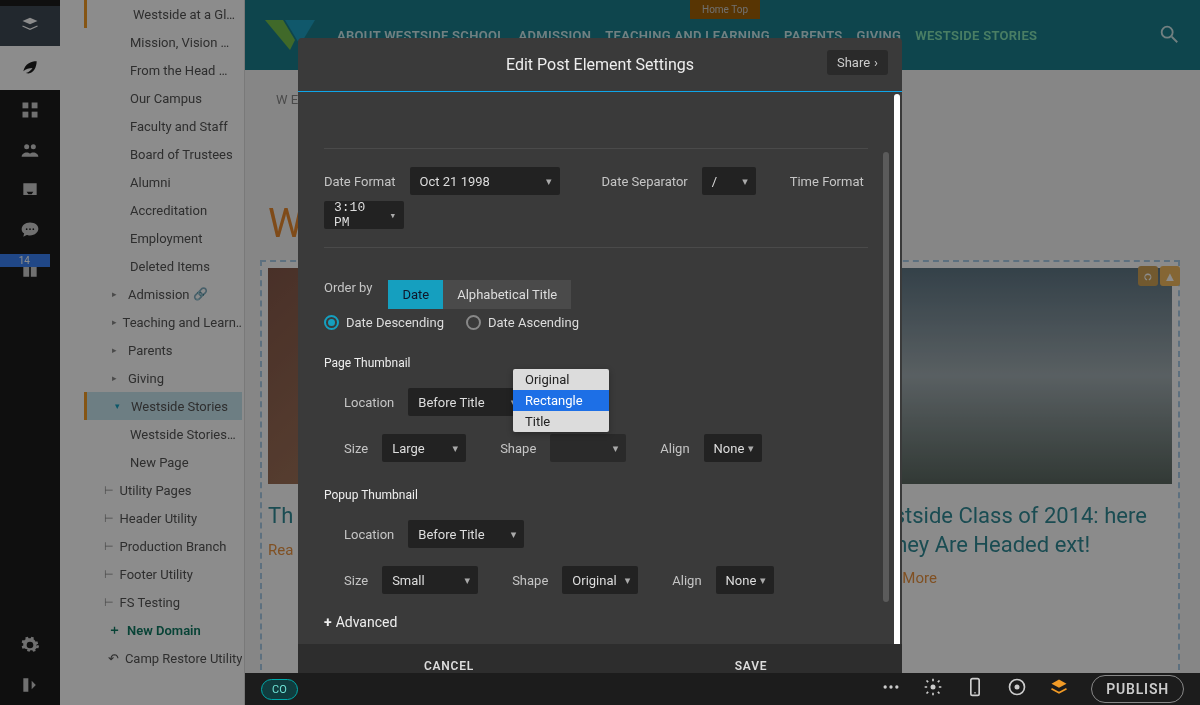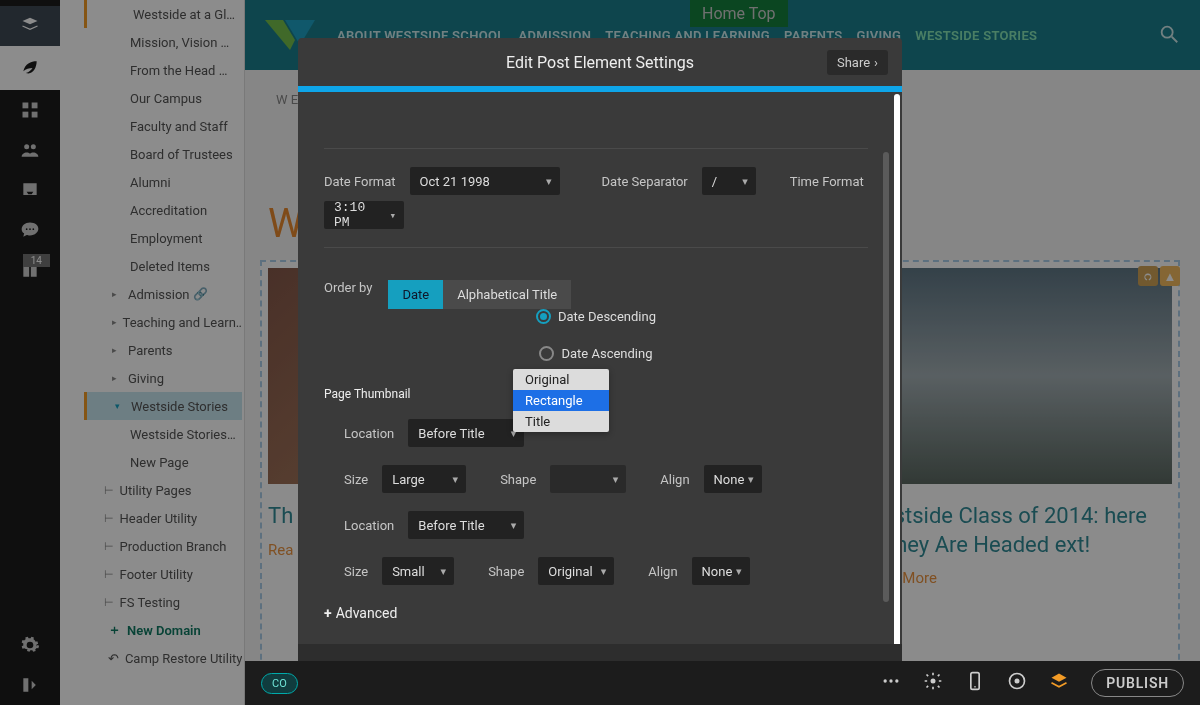--- a/index.html
+++ b/index.html
@@ -7,21 +7,21 @@
   body { background: #f5f5f5; position: relative; }
 
   
   .icon-rail { position: absolute; left: 0; top: 0; width: 60px; height: 100%; background: #1c1c1c; display: flex; flex-direction: column; align-items: center; padding-top: 6px; }
   .icon-rail .rail-item { width: 100%; height: 40px; display: flex; align-items: center; justify-content: center; color: #bbb; cursor: pointer; position: relative; }
   .icon-rail .rail-item svg { width: 20px; height: 20px; fill: #ccc; }
   .icon-rail .top-tile { width: 60px; height: 40px; background: #3f4a55; display:flex;align-items:center;justify-content:center;}
   .icon-rail .top-tile svg{fill:#fff;}
   .icon-rail .rail-item.leaf { background: #fff; height: 44px;}
   .icon-rail .rail-item.leaf svg{fill:#1c1c1c;}
-  .badge { position: absolute; top: 4px; right: 10px; background: #737373; color: #fff; font-size: 10px; padding: 1px 8px; border-radius: 0; }
+  .badge { position: absolute; top: 4px; right: 10px; background: #3b82f6; color: #fff; font-size: 10px; padding: 1px 20px; border-radius: 0; }
   .rail-spacer { flex: 1; }
 
   
   .nav-panel { position: absolute; left: 60px; top: 0; width: 185px; height: 100%; background: #fff; border-right: 1px solid #ddd; overflow: hidden; font-size: 13px; }
   .nav-scroll { position: absolute; inset: 0; overflow-y: auto; padding-right: 2px; margin-left: 24px;}
   .nav-scroll::-webkit-scrollbar{width:6px;}
   .nav-scroll::-webkit-scrollbar-thumb{background:#ccc;border-radius:3px;}
   .nav-item { display: flex; align-items: center; height: 28px; padding: 0 8px 0 12px; color: #444; cursor: pointer; white-space: nowrap; overflow: hidden; text-overflow: ellipsis; }
   .nav-item.sub { padding-left: 46px; color:#555;}
   .nav-item.subsection { padding-left: 28px; color:#555;}
@@ -36,62 +36,62 @@
 
   
   .site-header { position: absolute; left: 245px; top: 0; right: 0; height: 70px; background: #1b7f8c; display: flex; align-items: center; padding: 0 20px; color: #cfe9ec; font-size: 13px; font-weight:600;}
   .logo-block { width:60px; height:40px; }
   .logo-block svg{width:50px;height:40px;}
   .nav-links { display:flex; gap:14px; margin-left:12px; white-space:nowrap;}
   .nav-links span{letter-spacing:.3px;}
   .nav-links .give{color:#cfe9ec;}
   .nav-links .active{color:#87e6b7;}
   .search-ico { margin-left:auto; color:#cfe9ec;}
-  .home-top { position:absolute; top:0; left:690px; padding:4px 12px; background:#15803d; color:#ccc; font-size:16px; z-index:22;}
+  .home-top { position:absolute; top:0; left:690px; padding:4px 12px; background:#a16207; color:#ccc; font-size:10px; z-index:22;}
   .breadcrumb { position:absolute; left:276px; top:92px; color:#888; font-size:13px; z-index:1;}
   .page-title { position:absolute; left:268px; top:200px; font-size:40px; color:#e8892e; font-weight:400; z-index:1;}
 
   
   .cards-bg{position:absolute;left:260px;right:20px;top:260px;height:420px;border:2px dashed #a2c9e6;opacity:.9;display:flex;gap:14px;padding:6px;background:#fff;}
   .cards-bg .card{width:290px;}
   .cards-bg .card .img{height:216px;background:#73614e;}
   .cards-bg .card .t1{color:#1b7f8c;font-size:22px;margin-top:18px;line-height:1.3;}
   .cards-bg .card .rm{color:#e8892e;font-size:15px;margin-top:10px;}
   .feed-icons{position:absolute;right:20px;top:266px;display:flex;gap:2px;z-index:3;}
   .feed-icons span{width:20px;height:20px;display:flex;align-items:center;justify-content:center;border-radius:3px;color:#fff;font-size:13px;font-weight:bold;}
   .feed-icons .rss{background:#d0a357;}
   .feed-icons .al{background:#f2bb5f;}
 
   
-  .bottom-bar{position:absolute;left:245px;right:0;bottom:0;height:44px;background:#1c1c1c;display:flex;align-items:center;padding:0 16px;gap:22px;z-index:40;text-align:center;}
+  .bottom-bar{position:absolute;left:245px;right:0;bottom:0;height:32px;background:#1c1c1c;display:flex;align-items:center;padding:0 16px;gap:22px;z-index:40;text-align:center;}
   .bottom-bar .pill{border:1px solid #0aa;background:#103c3e;color:#6fe3d6;font-size:11px;padding:3px 10px;border-radius:12px;}
   .bottom-bar .grow{flex:1;}
   .bottom-bar svg{width:20px;height:20px;fill:#ccc;cursor:pointer;}
   .bottom-bar .layers svg{fill:#f29b26;}
   .bottom-bar .publish{border:1px solid #888;color:#ccc;font-size:14px;font-weight:600;letter-spacing:.8px;padding:5px 14px;border-radius:16px;cursor:pointer;}
 
   
   .overlay{position:absolute;inset:0;background:rgba(0,0,0,.45);display:flex;align-items:flex-start;justify-content:center;z-index:30;}
   .modal{margin-top:38px;width:604px;background:#3a3a3a;color:#ddd;border-radius:4px;overflow:hidden;display:flex;flex-direction:column;height:650px;}
-  .modal-head{height:54px;display:flex;align-items:center;justify-content:center;position:relative;font-size:16px;color:#eee;border-bottom:6px solid #0ea5e9;}
+  .modal-head{height:54px;display:flex;align-items:center;justify-content:center;position:relative;font-size:16px;color:#eee;border-bottom:1px solid #0ea5e9;}
   .share-btn{position:absolute;right:14px;top:12px;background:#2a2a2a;color:#ccc;font-size:13px;padding:5px 10px;border-radius:3px;display:flex;align-items:center;gap:4px;cursor:pointer;}
   .modal-body{flex:1;overflow:hidden;position:relative;}
   .modal-scroll{position:absolute;left:0;right:8px;top:0;bottom:0;overflow-y:auto;padding:0 26px 20px 26px;font-size:14px;}
   .modal-scroll-track{position:absolute;right:2px;top:2px;width:6px;height:566px;background:#fff;border-radius:3px;}
   .modal-scroll-thumb{position:absolute;right:13px;top:60px;width:6px;height:450px;background:#5b5b5b;border-radius:3px;}
   .row{display:flex;align-items:center;gap:14px;flex-wrap:wrap;margin-top:18px;}
   .row.first{margin-top:10px;}
   .lbl{color:#c5c5c5;font-size:13px;}
   .sel{background:#222;border:none;color:#ddd;height:28px;padding:0 28px 0 10px;border-radius:2px;cursor:pointer;position:relative;font-size:13px;display:flex;align-items:center;}
   .sel::after{content:"▾";position:absolute;right:8px;color:#aaa;font-size:11px;}
   .hr{height:1px;background:#4a4a4a;margin-top:18px;}
   .seg{display:flex;margin-top:14px;}
   .seg .seg-btn{padding:7px 14px;font-size:13px;background:#4a4a4a;cursor:pointer;}
   .seg .seg-btn.on{background:#159fbf;color:#0f172a;}
-  .radio-row{display:flex;gap:22px;margin-top:0;align-items:center;font-size:13px;flex-direction:column;}
+  .radio-row{display:flex;gap:22px;margin-top:6px;align-items:center;font-size:13px;}
   .radio{display:flex;align-items:center;gap:7px;cursor:pointer;}
   .radio .dot{width:15px;height:15px;border:2px solid #888;border-radius:50%;display:flex;align-items:center;justify-content:center;}
   .radio.on .dot{border-color:#159fbf;}
   .radio.on .dot::after{content:"";width:7px;height:7px;background:#159fbf;border-radius:50%;}
   .sect-title{color:#eee;font-size:12px;margin-top:26px;}
   .indent{padding-left:20px;}
   .expander{display:flex;align-items:center;gap:4px;font-size:14px;color:#eee;margin-top:20px;cursor:pointer;}
   .expander::before{content:"+";font-weight:bold;}
   .modal-foot{height:44px;background:#2d2d2d;display:flex;align-items:center;}
   .modal-foot .fbtn{flex:1;text-align:center;font-size:12px;font-weight:600;letter-spacing:.8px;color:#ddd;cursor:pointer;}
@@ -361,27 +361,28 @@
           <span class="lbl">Size</span>
           <div class="sel" style="width:84px">Large</div>
           <span style="width:6px"></span>
           <span class="lbl">Shape</span>
           <div id="shape-anchor" class="sel" style="width:76px;background:#2a2a2a"></div>
           <span style="width:6px"></span>
           <span class="lbl">Align</span>
           <div class="sel" style="width:58px">None</div>
         </div>
 
+        <div class="sect-title">Popup Thumbnail</div>
         <div class="row indent">
           <span class="lbl">Location</span>
           <div class="sel" style="width:116px">Before Title</div>
         </div>
         <div class="row indent">
           <span class="lbl">Size</span>
-          <div class="sel" style="width:72px">Small</div>
+          <div class="sel" style="width:96px">Small</div>
           <span style="width:6px"></span>
           <span class="lbl">Shape</span>
           <div class="sel" style="width:76px">Original</div>
           <span style="width:6px"></span>
           <span class="lbl">Align</span>
           <div class="sel" style="width:58px">None</div>
         </div>
 
         <div class="expander">Advanced</div>
 

